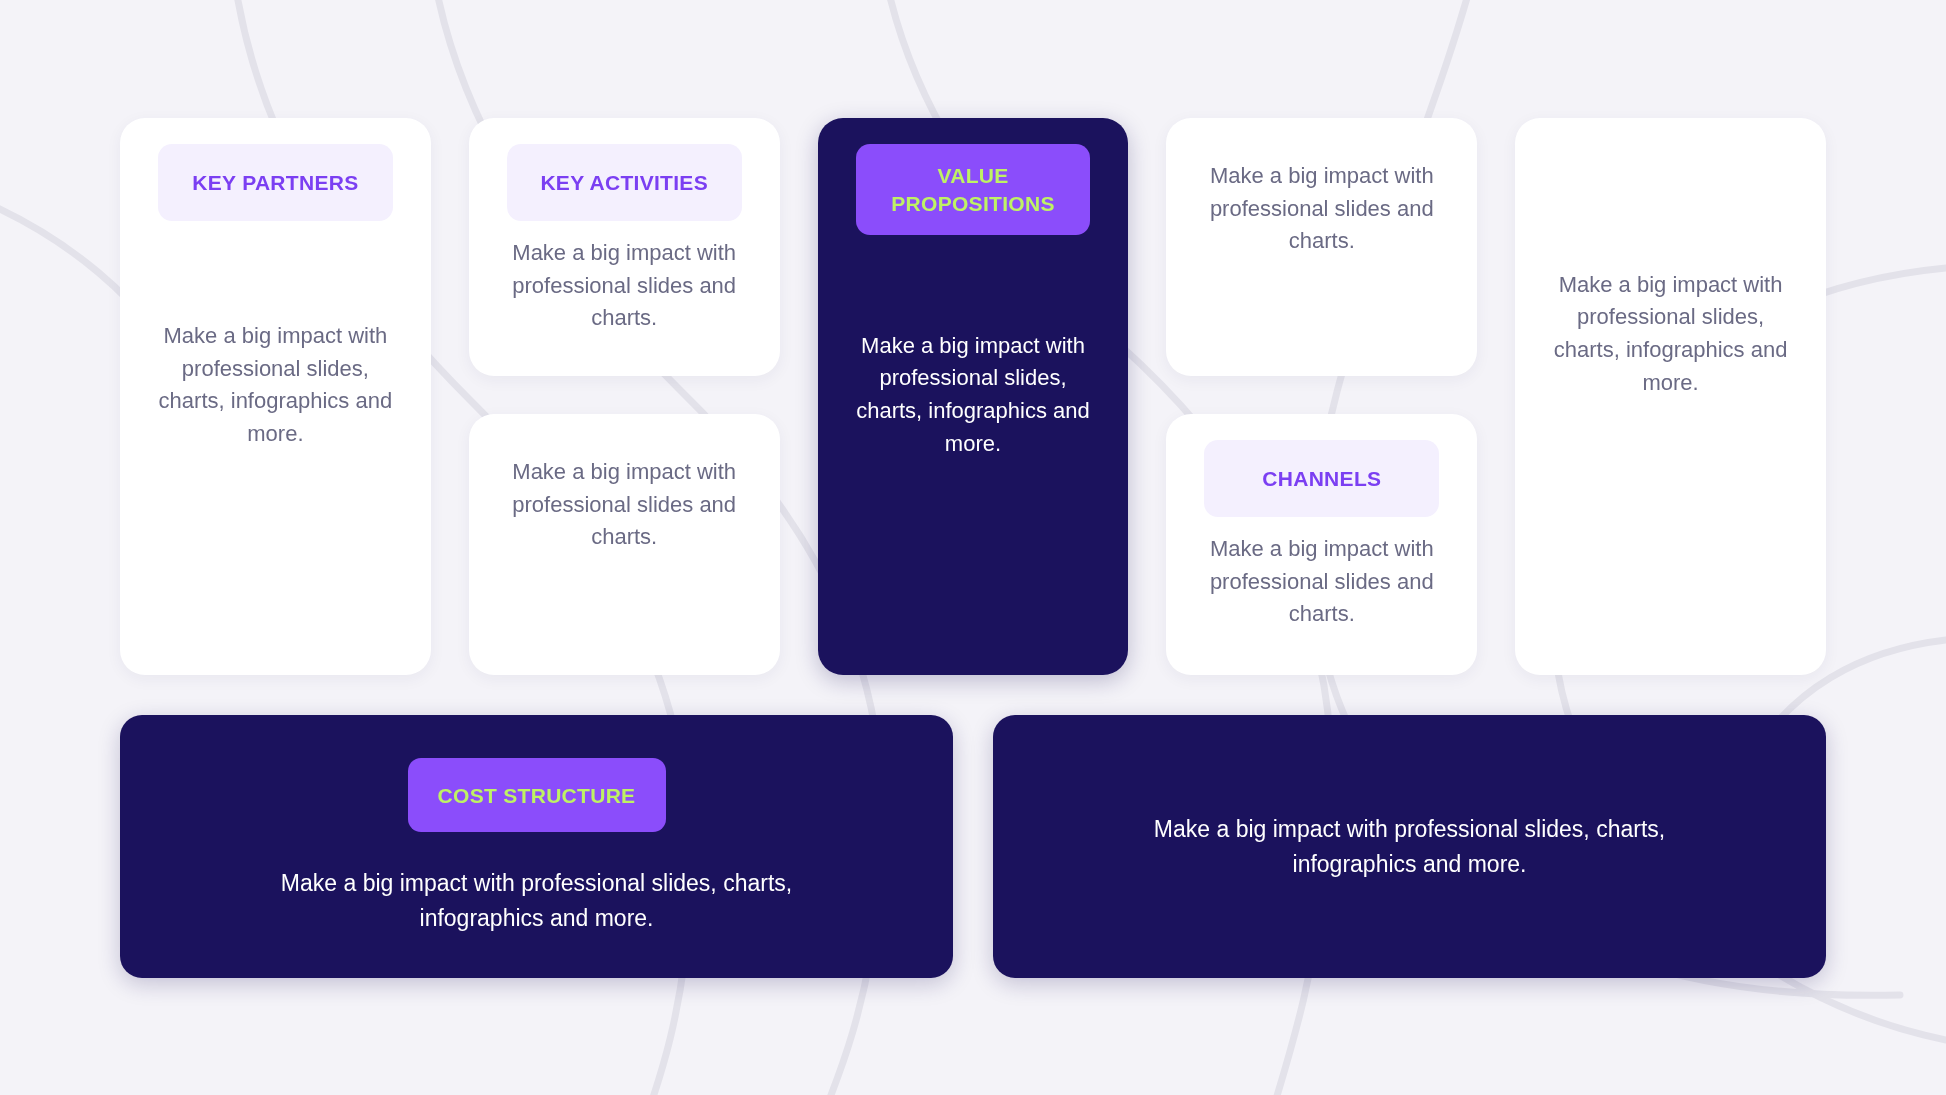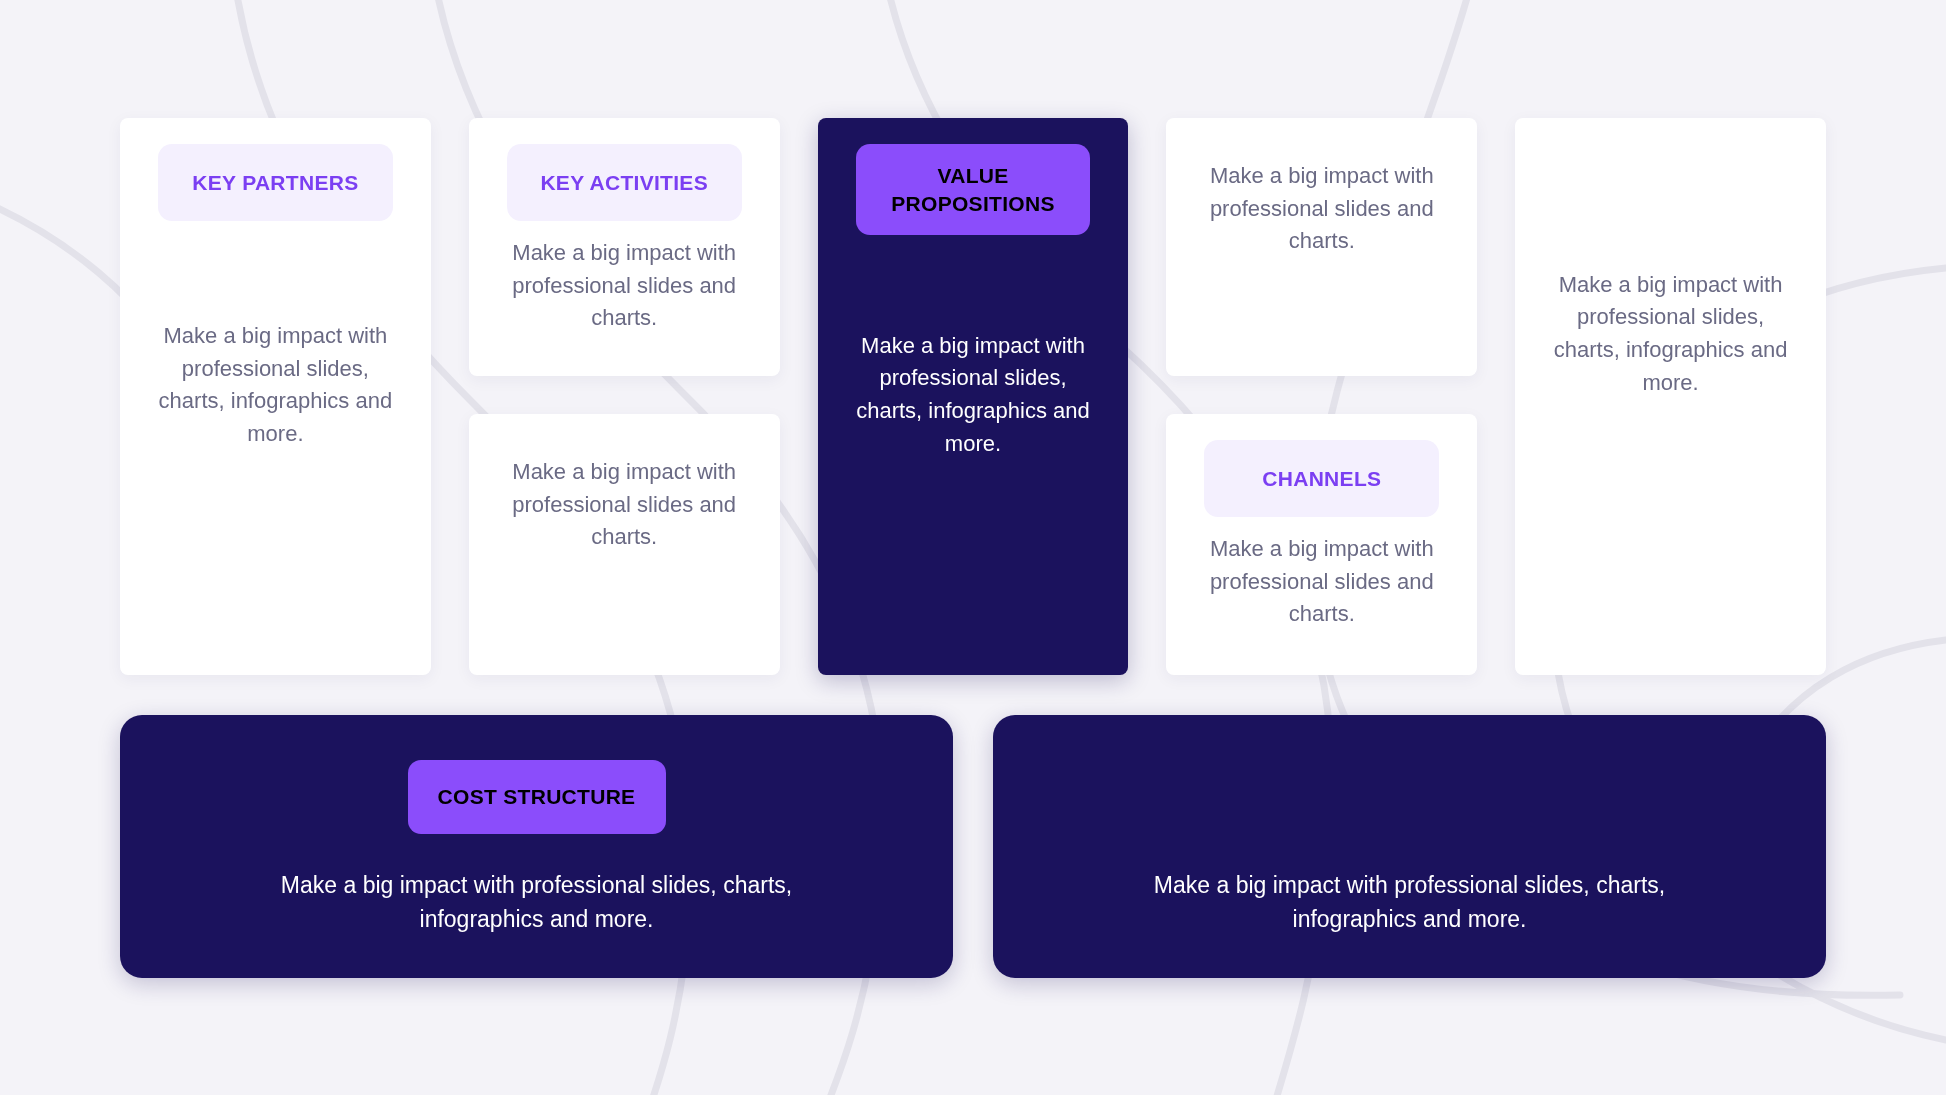--- a/index.html
+++ b/index.html
@@ -50,21 +50,21 @@
     width: 312px;
     display: flex;
     flex-direction: column;
     gap: 38px;
   }
   .col.wide-center { width: 312px; }
 
   
   .card {
     background: #ffffff;
-    border-radius: 8px;
+    border-radius: 25px;
     box-shadow: 0 4px 16px rgba(40, 30, 90, 0.055);
     padding: 26px 38px;
     display: flex;
     flex-direction: column;
     align-items: center;
   }
 
   .card.full { height: 557px; }
   .card.half-top { height: 258px; }
   .card.half-bottom { height: 261px; }
@@ -87,21 +87,21 @@
     text-align: center;
     padding: 18px 10px;
     min-height: 77px;
     display: flex;
     align-items: center;
     justify-content: center;
   }
 
   .badge.solid {
     background: #8b4dfb;
-    color: #000000;
+    color: #bef264;
   }
 
   
   .body-text {
     font-size: 22px;
     line-height: 1.48;
     color: #6a6a84;
     text-align: center;
     width: 100%;
   }
@@ -124,22 +124,22 @@
   }
 
   .bar {
     flex: 1 1 0;
     background: #1b125d;
     border-radius: 22px;
     box-shadow: 0 6px 22px rgba(27, 18, 93, 0.22);
     display: flex;
     flex-direction: column;
     align-items: center;
-    justify-content: flex-end;
-    padding: 42px 40px;
+    justify-content: center;
+    padding: 12px 40px;
   }
 
   .bar .badge {
     width: 258px;
     min-height: 74px;
     border-radius: 13px;
     margin-bottom: 34px;
   }
 
   .bar .body-text { font-size: 23px; max-width: 640px; }

